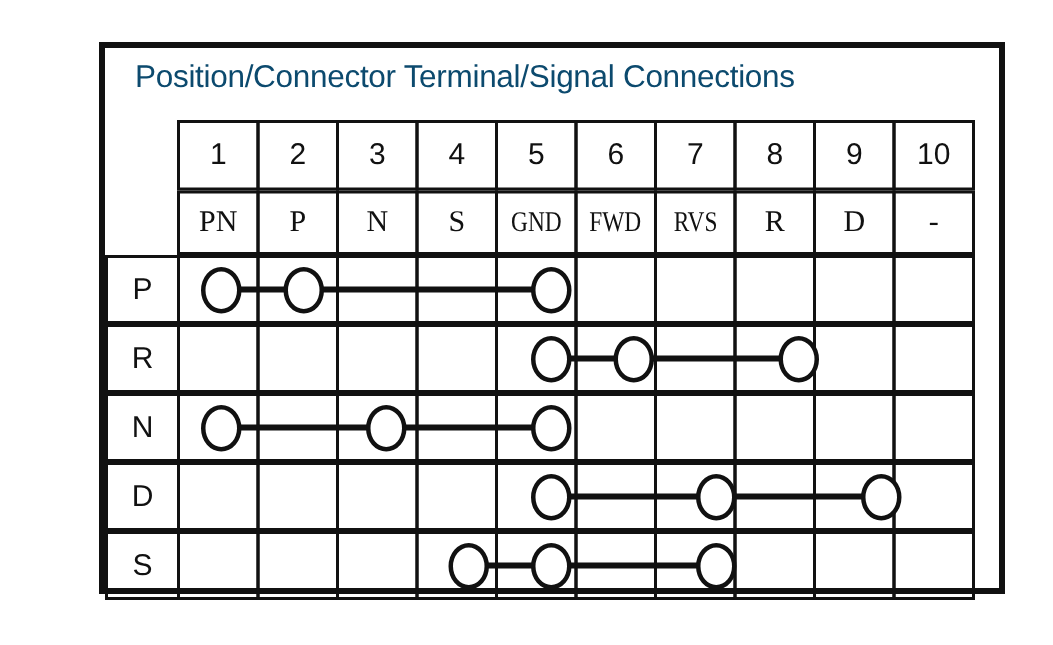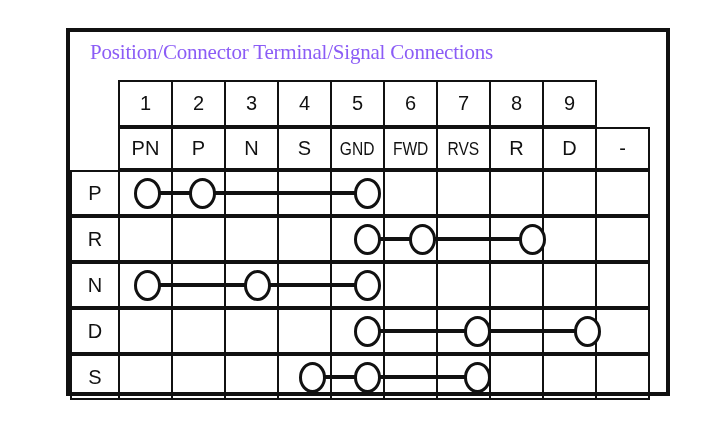--- a/index.html
+++ b/index.html
@@ -26,24 +26,23 @@
     border: 4px solid #111111;
     background: #ffffff;
   }
 
   
   #diagram-title {
     position: absolute;
     left: 20px;
     top: 8px;
     font-size: 21px;
-    color: #8b5cf6;
+    color: #0c4a6e;
     white-space: nowrap;
     letter-spacing: -0.2px;
-    font-family: Liberation Serif, serif;
   }
 
   
   #grid {
     position: absolute;
     left: 0px;
     top: 0px;
     width: 596px;
     height: 360px;
   }
@@ -79,21 +78,21 @@
   }
   .cell.blank-cell {
     border: none;
   }
 
   
   #row-terminal-numbers { top: 48px; height: 47px; }
   #row-terminal-numbers .cell { height: 47px; }
 
   #row-signal-names { top: 95px; height: 43px; }
-  #row-signal-names .cell { height: 43px; }
+  #row-signal-names .cell { height: 43px; font-family: Liberation Serif, serif; }
   #row-signal-names .cell .sig {
     display: inline-block;
     transform-origin: center;
   }
   #row-signal-names .cell .sig.narrow {
     transform: scaleX(0.82);
     font-size: 19px;
   }
 
   
@@ -145,20 +144,21 @@
       <div class="cell label-cell blank-cell"></div>
       <div class="cell data-cell">1</div>
       <div class="cell data-cell">2</div>
       <div class="cell data-cell">3</div>
       <div class="cell data-cell">4</div>
       <div class="cell data-cell">5</div>
       <div class="cell data-cell">6</div>
       <div class="cell data-cell">7</div>
       <div class="cell data-cell">8</div>
       <div class="cell data-cell">9</div>
+      <div class="cell data-cell">10</div>
     </div>
 
     <div class="grid-row" id="row-signal-names">
       <div class="cell label-cell blank-cell"></div>
       <div class="cell data-cell">
           <span class="sig">PN</span>
         </div>
       <div class="cell data-cell">
           <span class="sig">P</span>
         </div>

